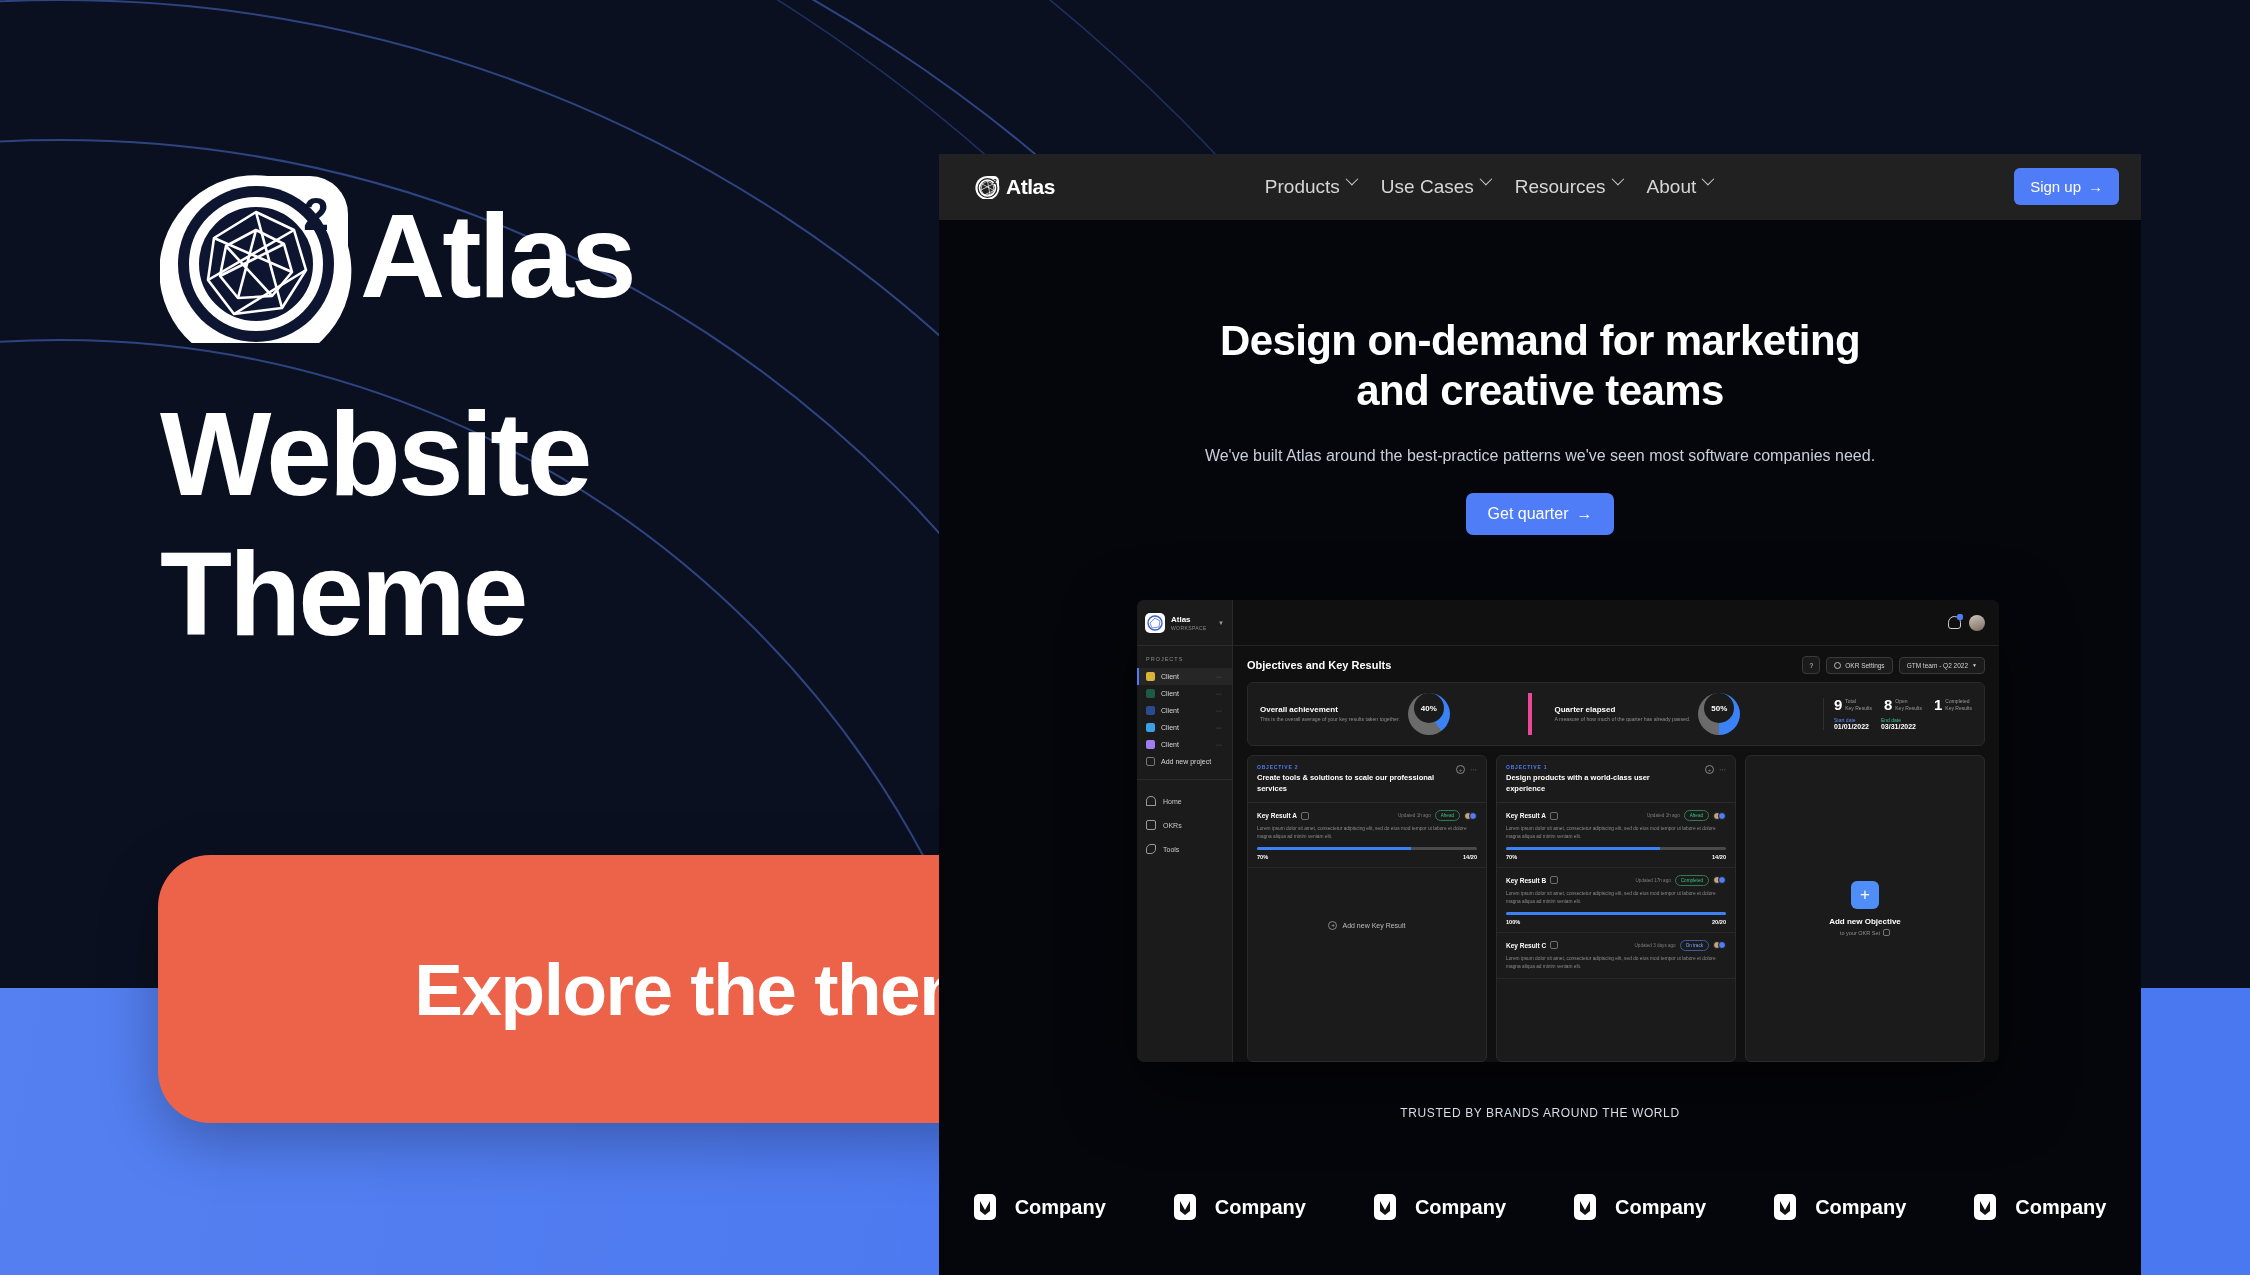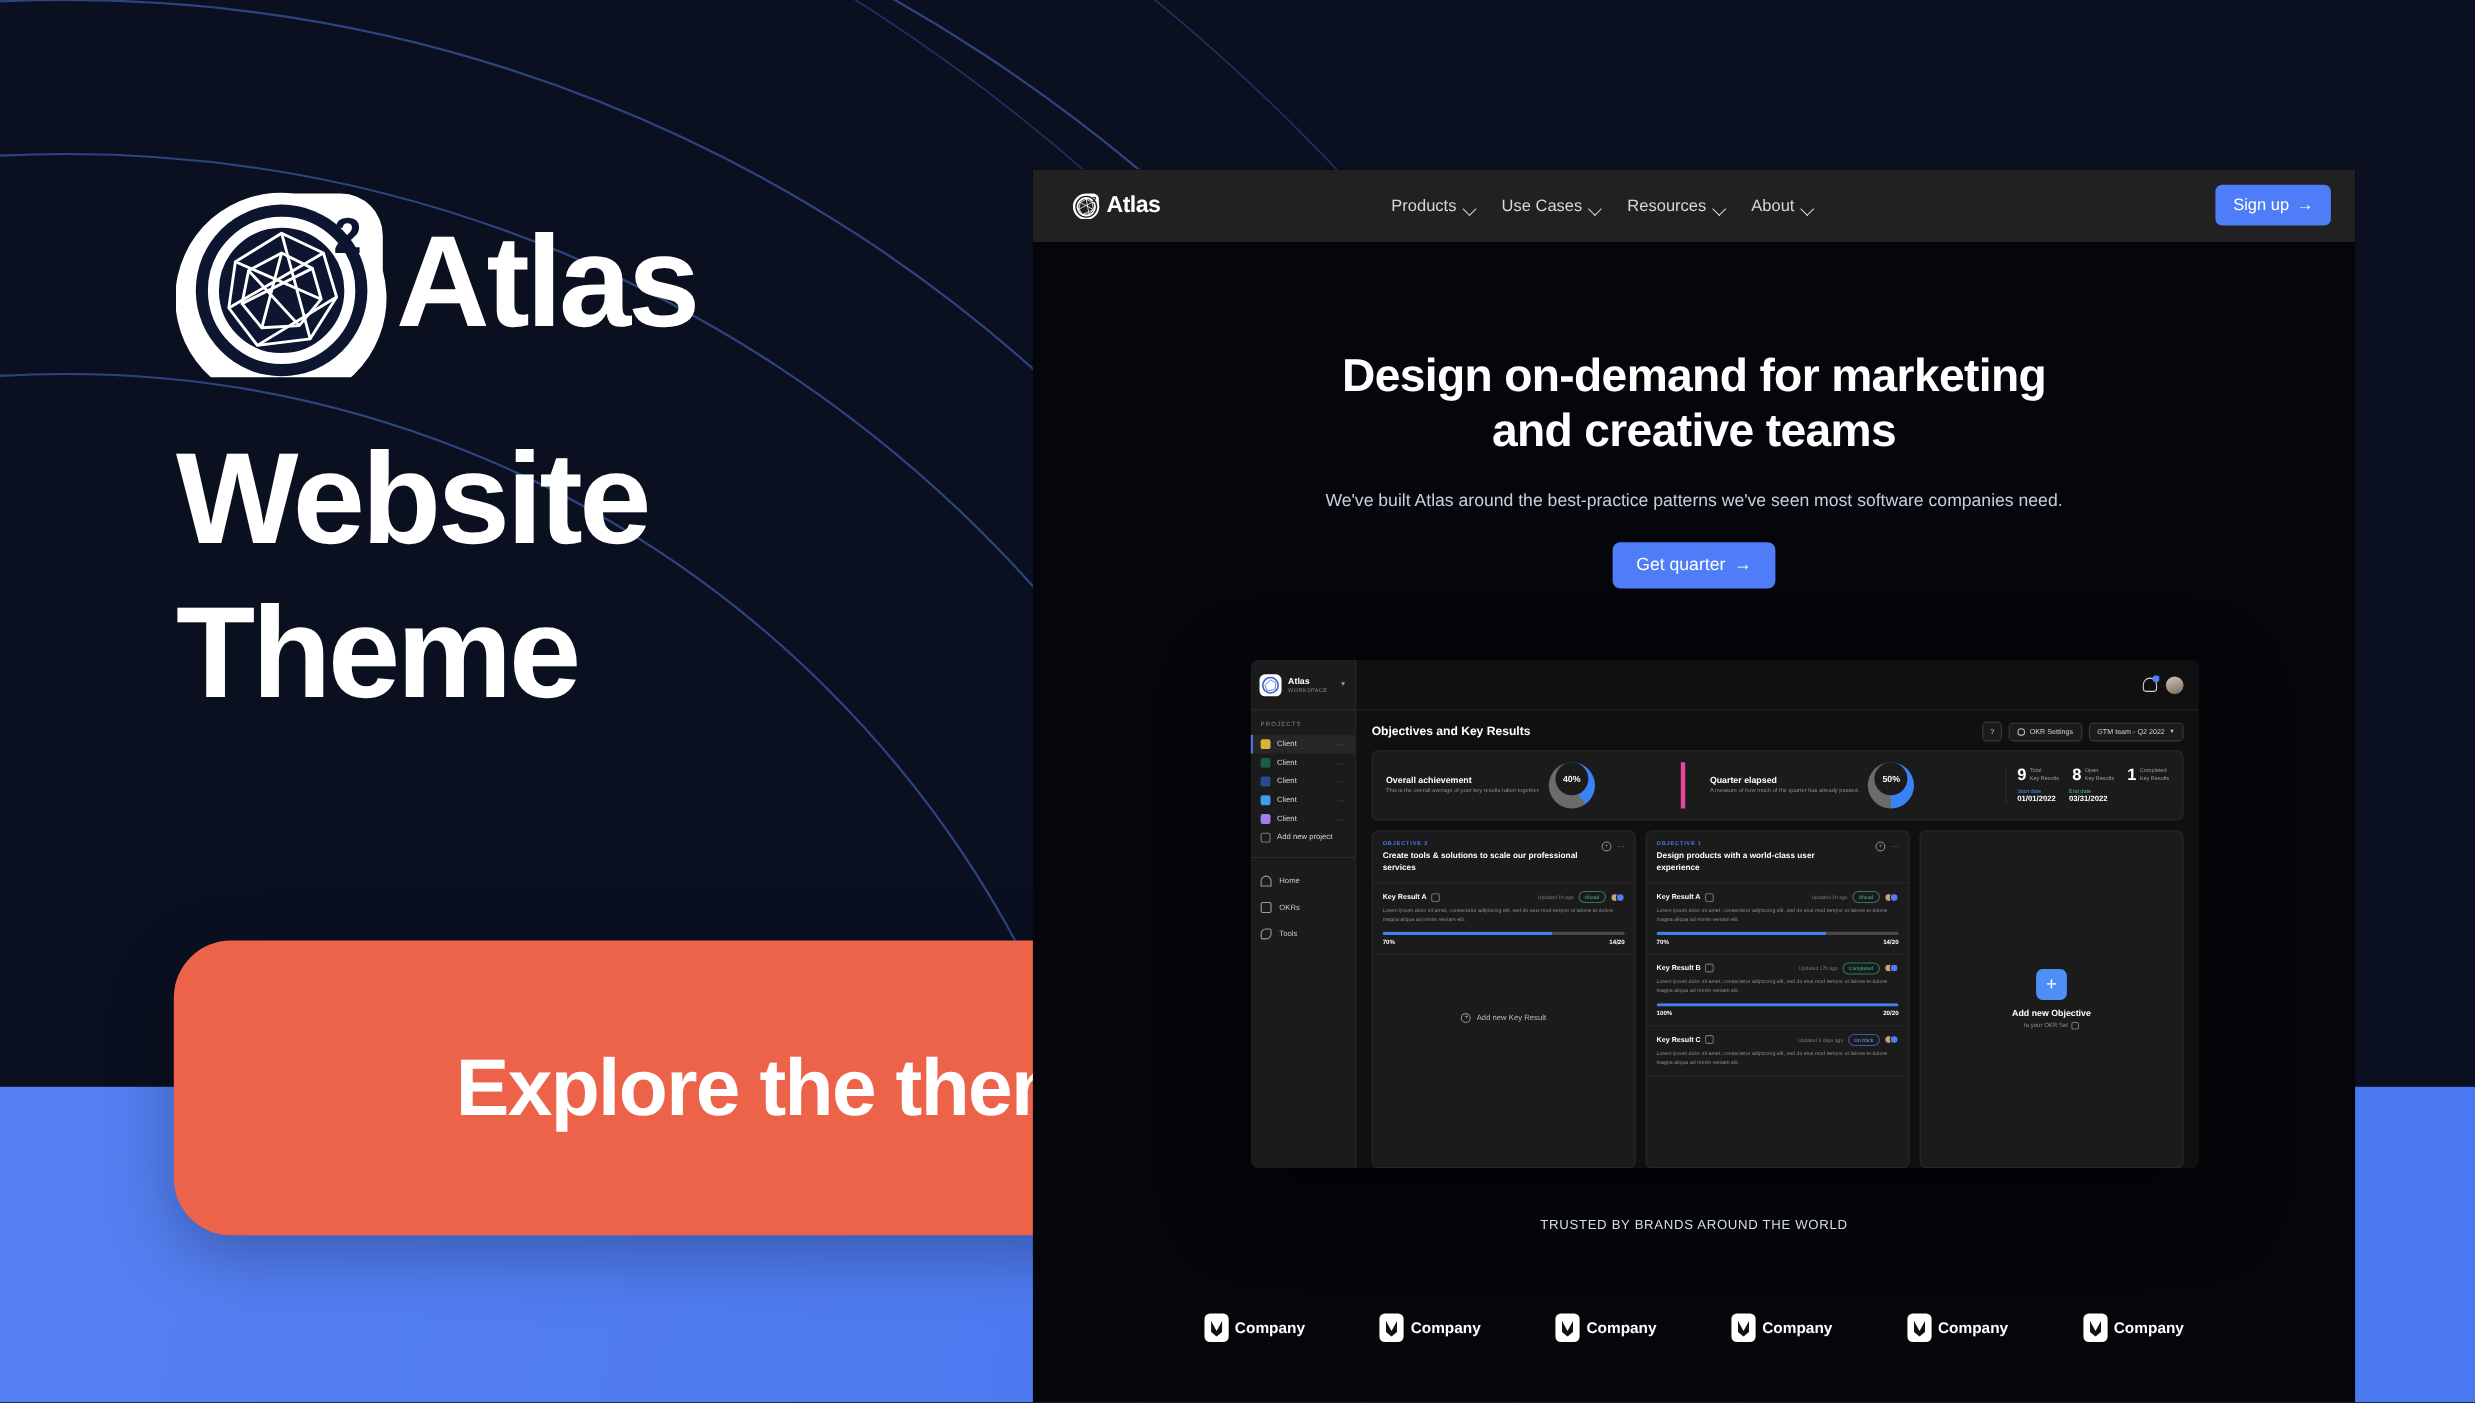--- a/index.html
+++ b/index.html
@@ -64,21 +64,21 @@
     background:#05060b; overflow:hidden;
   }
   .bnav {
     height:66px; background:#212121;
     display:flex; align-items:center; padding:0 22px; position:relative;
   }
   .bnav-logo { display:flex; align-items:center; gap:5px; margin-left:14px; }
   .bnav-mark { width:26px; height:24px; position:relative; }
   .bnav-word { color:#fff; font-size:21px; font-weight:800; letter-spacing:-.5px; }
   .bnav-menu { display:flex; align-items:center; gap:26px; margin-left:210px; }
-  .bnav-item { color:#d6d6d6; font-size:15px; display:flex; align-items:flex-end; gap:6px; }
+  .bnav-item { color:#d6d6d6; font-size:19px; display:flex; align-items:flex-start; gap:6px; }
   .chev { width:9px; height:9px; border-right:1.6px solid #cfcfcf; border-bottom:1.6px solid #cfcfcf; transform:rotate(45deg) translateY(-2px); }
   .signup {
     position:absolute; right:22px; top:14px;
     background:#4f7cf7; color:#fff; font-size:15px;
     padding:10px 16px; border-radius:6px;
     display:flex; align-items:center; gap:7px;
   }
 
   .bhero { text-align:center; padding-top:96px; }
   .bhero h1 {
@@ -171,21 +171,21 @@
   .kr-bot { display:flex; justify-content:space-between; font-size:5.6px; font-weight:700; color:#fff; margin-top:4px; }
 
   .add-kr { display:flex; align-items:center; justify-content:center; gap:5px; color:#bdbdbd; font-size:7px; height:115px; }
   .obj-add { flex:1; background:#1b1b1b; border:1px solid #2a2a2a; border-radius:6px; display:flex; flex-direction:column; align-items:center; justify-content:center; }
   .plus-btn { width:28px; height:28px; background:#4f8ef7; border-radius:6px; display:flex; align-items:center; justify-content:center; color:#fff; font-size:17px; font-weight:300; }
   .add-t { font-size:8px; font-weight:700; color:#fff; margin-top:8px; }
   .add-s { font-size:5.5px; color:#8e8e8e; margin-top:3px; display:flex; align-items:center; gap:3px; }
 
   .trusted { position:absolute; left:0; right:0; top:952px; text-align:center; color:#d8dde6; font-size:12px; letter-spacing:.6px; }
   .logos { position:absolute; left:0; right:0; top:1040px; display:flex; justify-content:center; gap:68px; }
-  .logo-it { display:flex; align-items:center; gap:6px; color:#fff; font-size:14px; font-weight:700; }
+  .logo-it { display:flex; align-items:center; gap:19px; color:#fff; font-size:20px; font-weight:700; }
   .logo-mk { width:22px; height:26px; background:#fff; border-radius:5px; position:relative; flex:none; }
 </style>
 </head>
 <body>
 
 <div id="stage">
   <div class="bg-fallback"></div>
 
   <svg class="bg-arcs" viewBox="0 0 2250 1275" preserveAspectRatio="none">
     <g fill="none" stroke="#4a6fd0" stroke-width="2" opacity="0.55">

